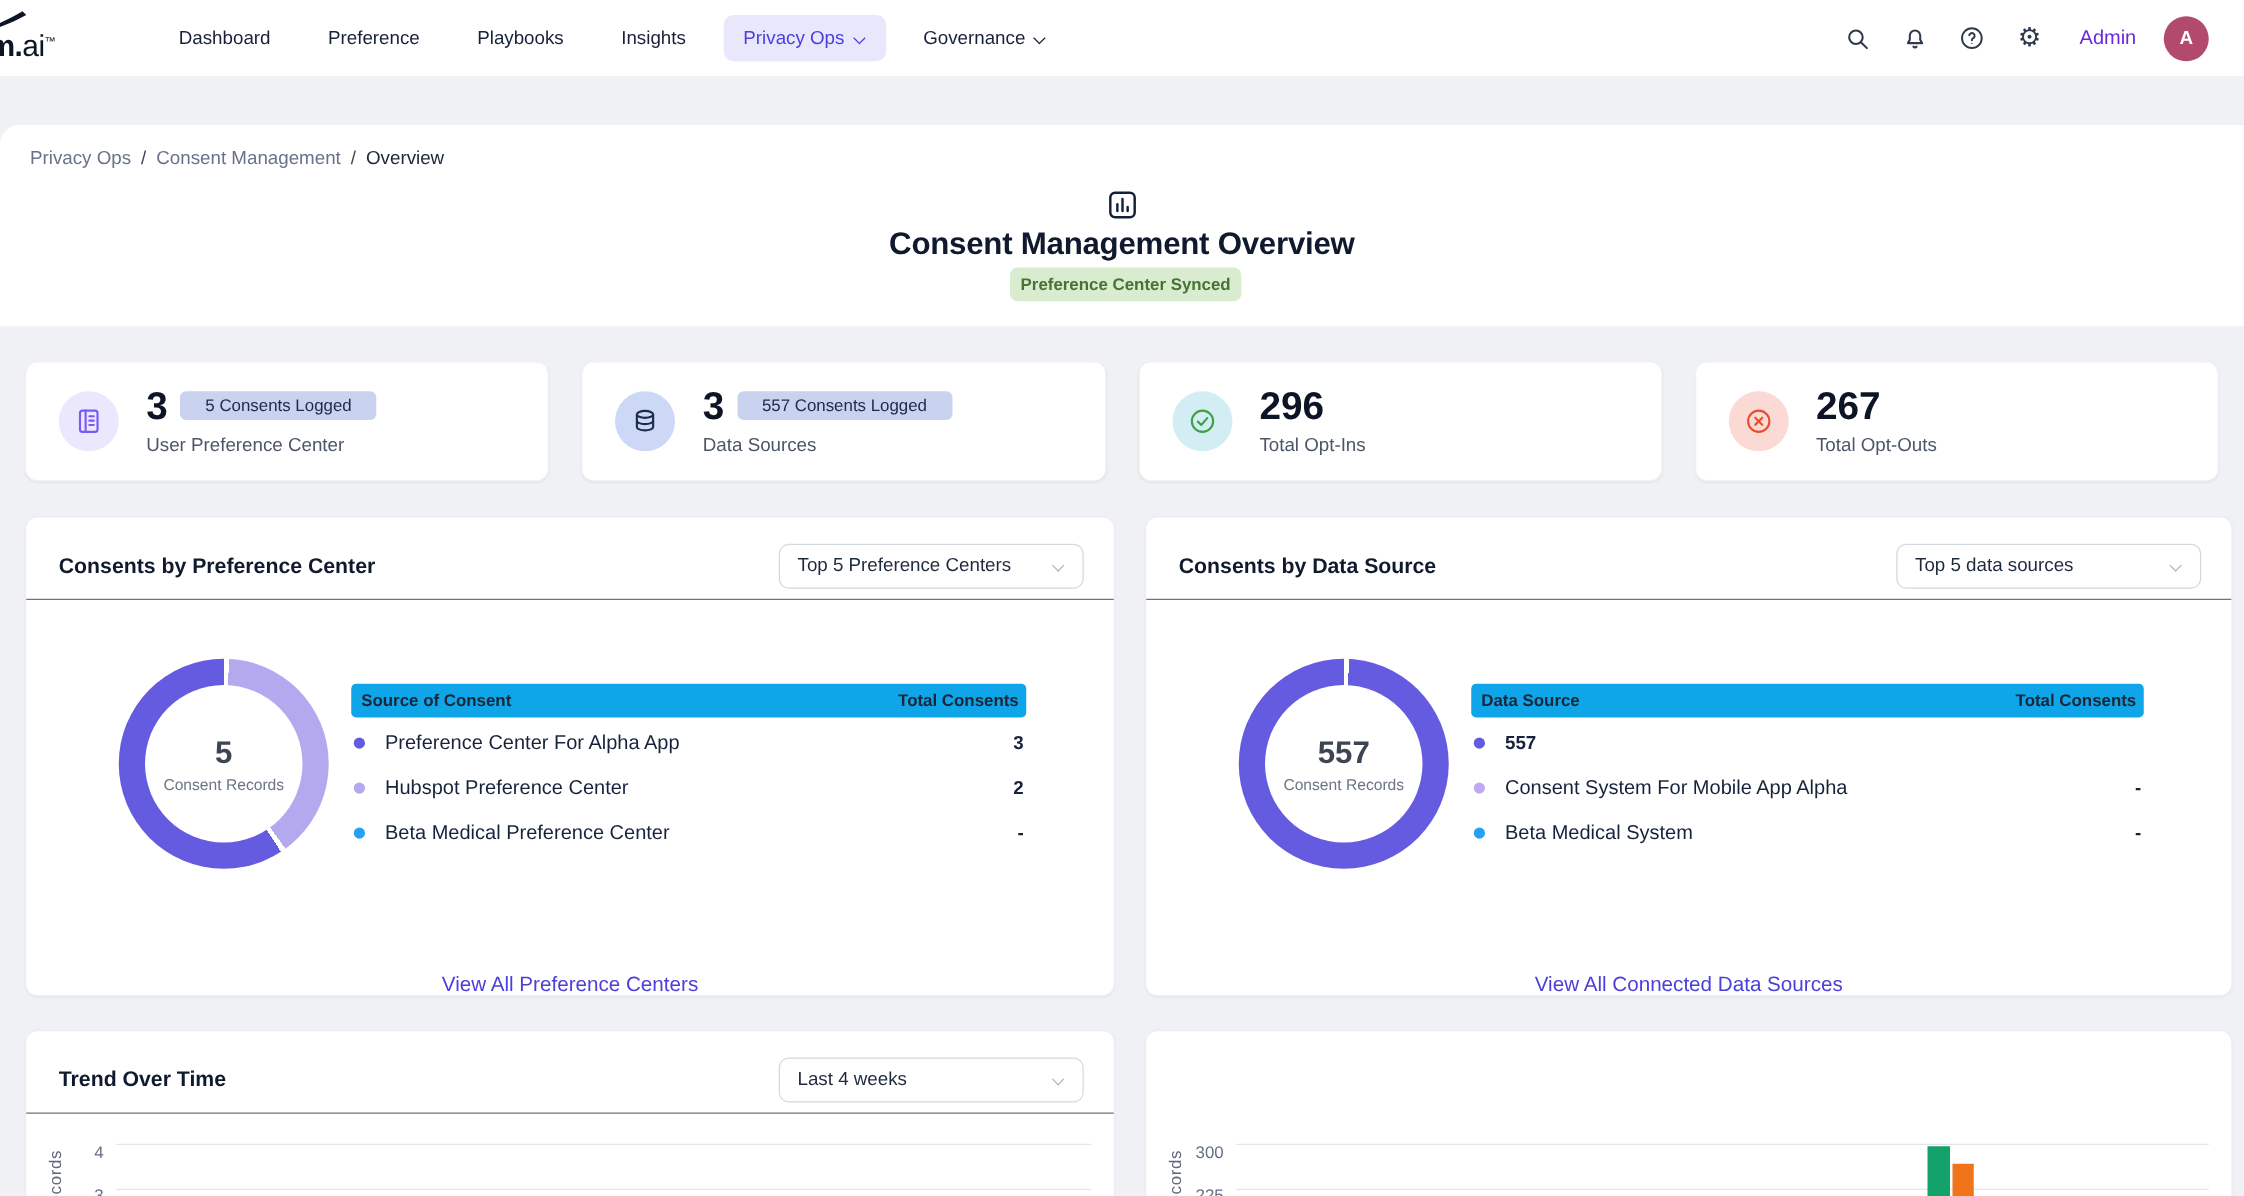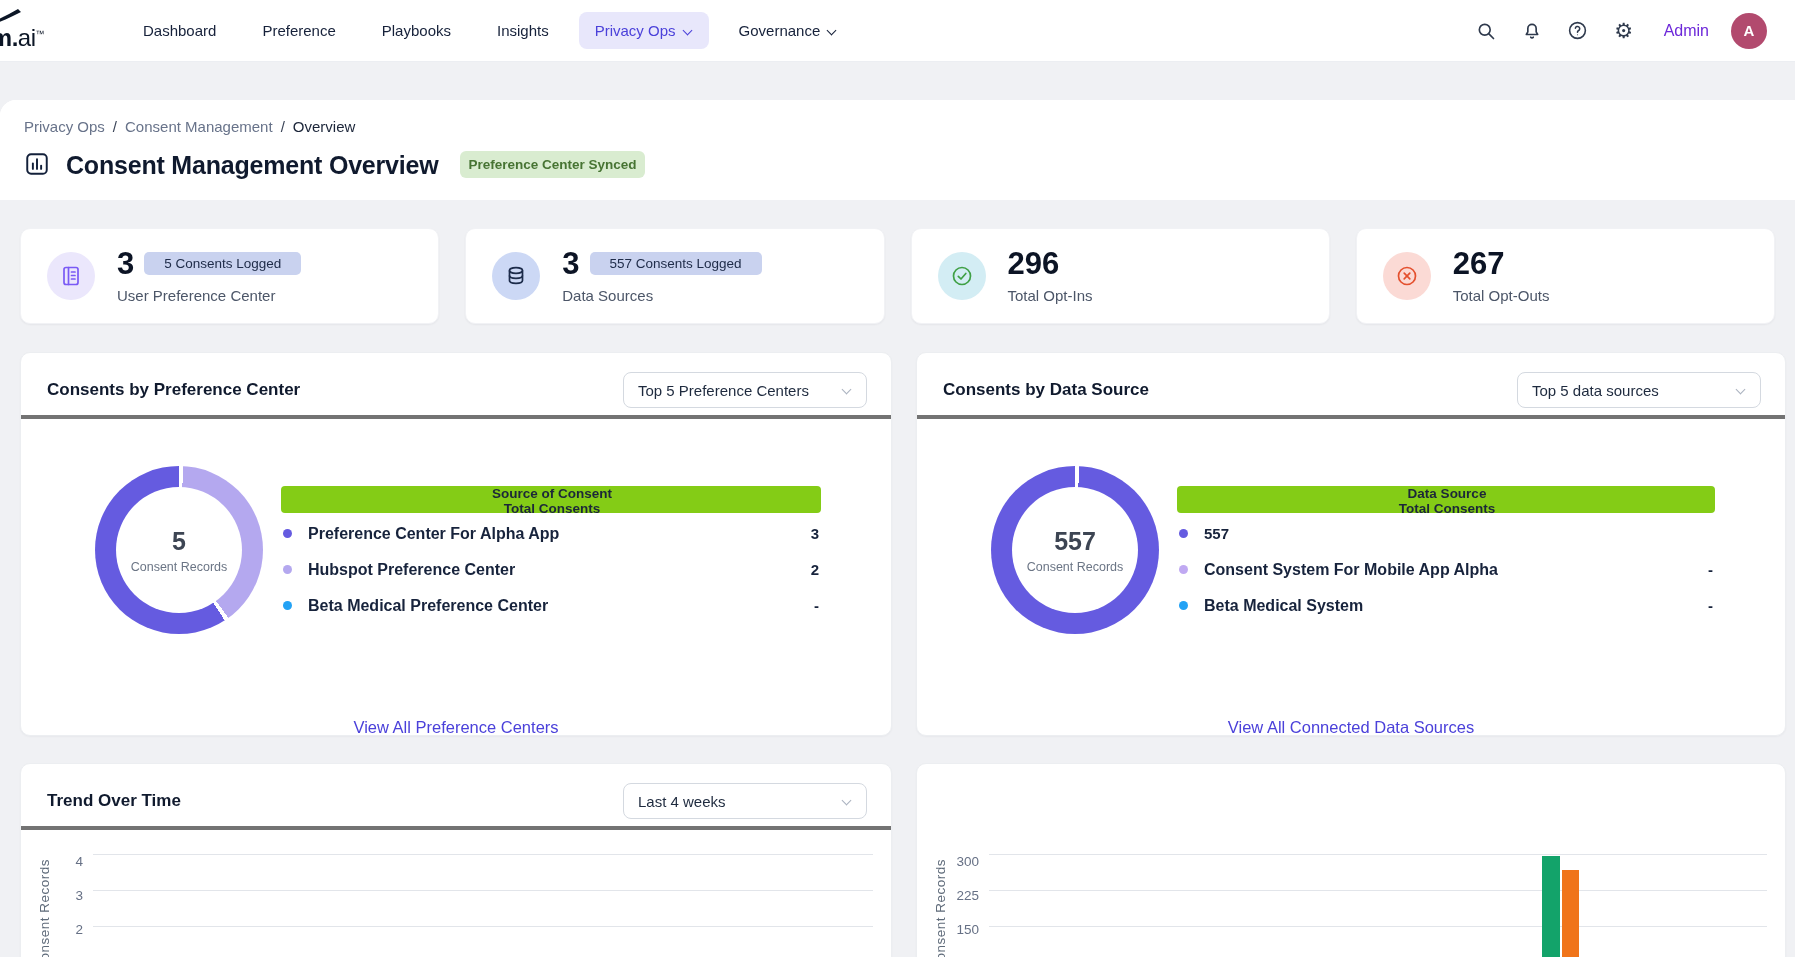--- a/index.html
+++ b/index.html
@@ -24,61 +24,61 @@
   .admin-label { font-size:16px; color:#6d28d9; margin-left:6px; }
   .avatar { width:36px; height:36px; border-radius:50%; background:#b24a6e; color:#fff; font-size:15px; font-weight:600; display:flex; align-items:center; justify-content:center; cursor:pointer; }
 
   
   .page-card { margin-top:38px; background:#fff; border-top-left-radius:16px; min-height:860px; }
   .page-header { padding:18px 24px 20px 24px; background:#fff; border-top-left-radius:16px; }
   .breadcrumb { font-size:15px; color:#68738a; display:flex; gap:8px; align-items:center; }
   .breadcrumb .crumb { cursor:pointer; }
   .breadcrumb .crumb.current { color:#1b2539; }
   .bc-sep { color:#3a4357; }
-  .title-row { display:flex; align-items:flex-start; gap:16px; margin-top:16px; }
+  .title-row { display:flex; align-items:center; gap:4px; margin-top:16px;flex-direction:column; }
   .title-icon { width:26px; height:26px; color:#13203a; }
   .page-title { font-size:25px; font-weight:700; color:#101a2e; letter-spacing:-0.2px; }
   .sync-badge { background:#d9ecd0; color:#477433; font-size:13.5px; font-weight:700; padding:6px 8px; border-radius:6px; margin-left:6px; }
 
   
   .content { background:#f0f1f4; padding:28px 20px 0 20px; }
 
   .stat-row { display:flex; gap:26px; }
   .stat-card { flex:1; background:#fff; border-radius:10px; height:96px; display:flex; align-items:center; padding:0 26px; gap:22px; box-shadow:0 1px 2px rgba(16,24,40,.05); border:1px solid #f1f2f5; }
   .stat-icon-circle { width:48px; height:48px; border-radius:50%; display:flex; align-items:center; justify-content:center; flex:0 0 auto; }
   .stat-main { display:flex; flex-direction:column; }
   .stat-top { display:flex; align-items:center; gap:10px; }
   .stat-value { font-size:31px; font-weight:800; color:#0c1425; line-height:1; }
   .stat-badge { background:#c9d2ef; color:#202d4a; font-size:13.5px; font-weight:500; padding:4px 20px; border-radius:5px; }
   .stat-label { font-size:15px; color:#4c5668; margin-top:8px; }
 
   .panel-grid { display:grid; grid-template-columns:872px 870px; gap:27px 24px; margin-top:28px; }
   .panel { background:#fff; border-radius:10px; border:1px solid #eceef1; position:relative; box-shadow:0 1px 2px rgba(16,24,40,.04); }
   .panel.row1 { height:384px; }
   .panel.row2 { height:420px; }
-  .panel-header { height:66px; display:flex; align-items:center; justify-content:space-between; padding:12px 24px 0 26px; border-bottom:4px solid #737373; }
+  .panel-header { height:66px; display:flex; align-items:center; justify-content:space-between; padding:12px 24px 0 26px; border-bottom:1px solid #737373; }
   .panel-title { font-size:17px; font-weight:700; color:#101a2e; }
   .dropdown { width:244px; height:36px; border:1px solid #d4d9e0; border-radius:8px; background:#fff; display:flex; align-items:center; justify-content:space-between; padding:0 14px; cursor:pointer; }
   .dropdown-value { font-size:15px; color:#1e2a3e; }
   .dd-chev { color:#aab2bf; }
 
   
   .panel-body { position:absolute; left:0; right:0; top:67px; bottom:0; }
   .donut { position:absolute; left:74px; top:46px; width:168px; height:168px; border-radius:50%; }
   .donut::after { content:''; position:absolute; inset:21px; background:#fff; border-radius:50%; }
   .donut-center { position:absolute; left:74px; top:46px; width:168px; height:168px; display:flex; flex-direction:column; align-items:center; justify-content:center; z-index:2; }
   .donut-value { font-size:25px; font-weight:700; color:#3d4553; }
   .donut-label { font-size:12.5px; color:#6b7585; margin-top:4px; }
 
   .mini-table { position:absolute; left:260px; right:70px; top:66px; }
-  .mt-header { background:#84cc16; border-radius:4px; height:27px; display:flex; align-items:center; justify-content:space-between; padding:0 6px 0 8px;flex-direction:column; }
+  .mt-header { background:#0ea5e9; border-radius:4px; height:27px; display:flex; align-items:center; justify-content:space-between; padding:0 6px 0 8px; }
   .mt-h { font-size:13.5px; font-weight:700; color:#1c2739; }
   .mt-row { display:flex; align-items:center; height:31px; margin-top:5px; padding:0 2px 0 2px; }
   .dot { width:9px; height:9px; border-radius:50%; margin-right:16px; flex:0 0 auto; }
-  .mt-name { font-size:16px; color:#17233c; flex:1;font-weight:bold; }
+  .mt-name { font-size:16px; color:#17233c; flex:1; }
   .mt-val { font-size:15px; font-weight:700; color:#17233c; }
   .panel-link { position:absolute; left:0; right:0; top:298px; text-align:center; font-size:16.5px; color:#4b41da; cursor:pointer; }
 
   
   .plot { position:absolute; left:0; right:0; top:67px; bottom:-200px; }
   .gridline { position:absolute; left:72px; right:18px; height:1px; background:#e2e5ea; }
   .ytick { position:absolute; width:50px; text-align:right; font-size:13.5px; color:#667085; transform:translateY(-50%); }
   .ylabel { position:absolute; left:16px; top:28px; font-size:13.5px; color:#5f6b7a; writing-mode:vertical-rl; transform:rotate(180deg); letter-spacing:0.5px; }
   .bar { position:absolute; width:18px; height:400px; }
 </style>

